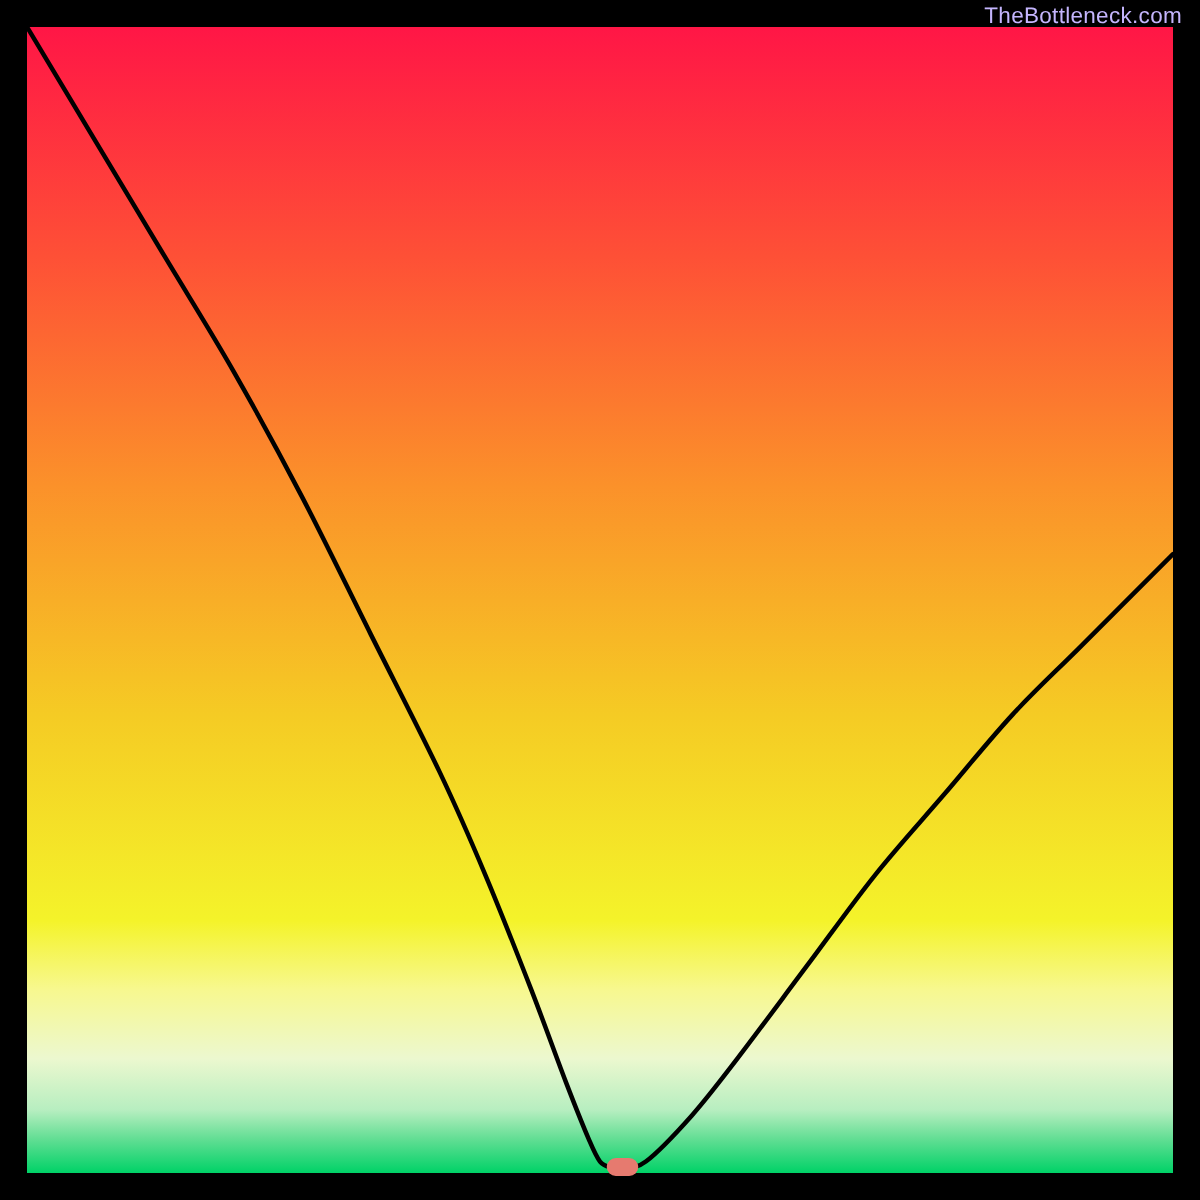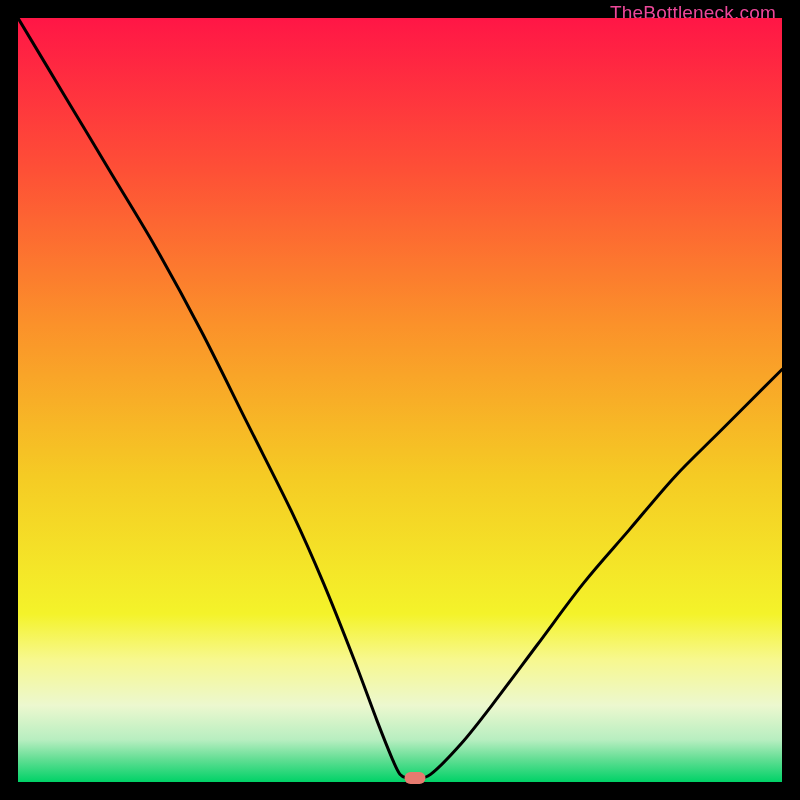--- a/index.html
+++ b/index.html
@@ -19,23 +19,23 @@
   .plot {
     position: absolute;
     left: 18px;
     top: 18px;
     width: 764px;
     height: 764px;
   }
   .watermark {
     position: absolute;
     top: 2px;
-    right: 24px;
-    color: #ec4899;
-    font-size: 19px;
+    right: 12px;
+    color: #c4b5fd;
+    font-size: 15px;
     font-weight: 500;
     letter-spacing: 0.2px;
     user-select: none;
   }
   .marker {
     position: absolute;
     width: 21px;
     height: 12px;
     border-radius: 6px;
     background: #e67a6f;

